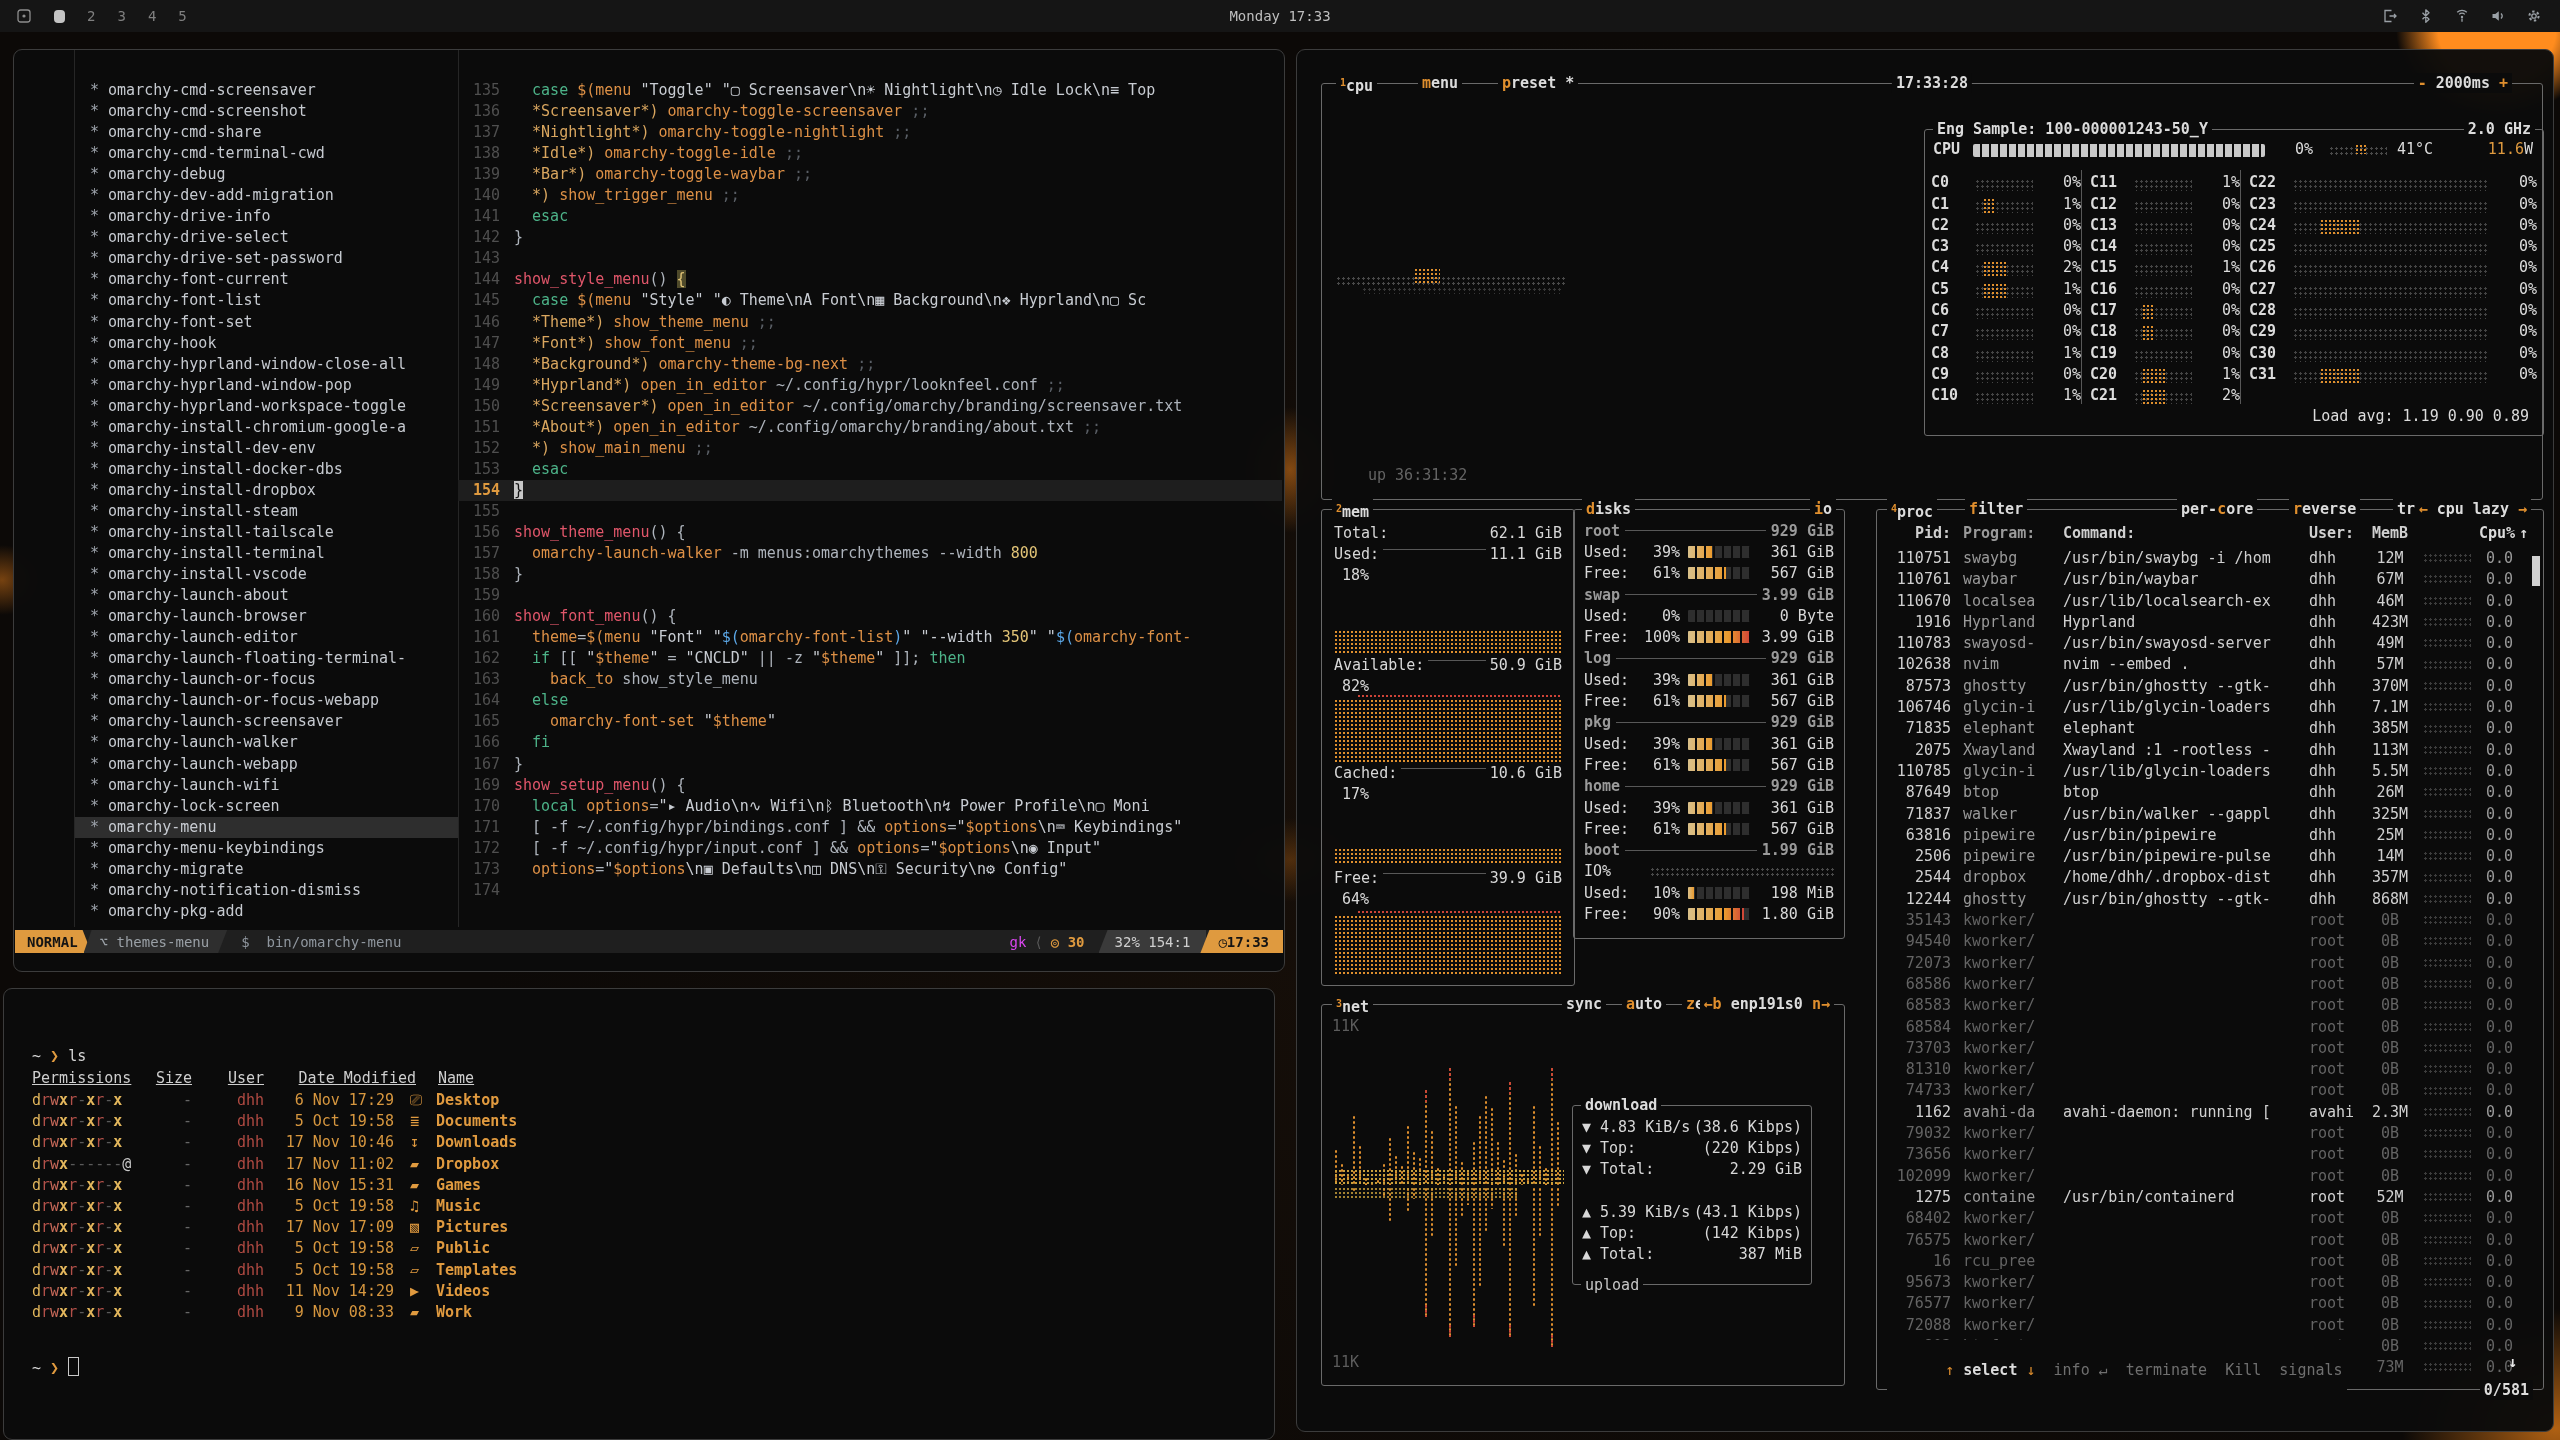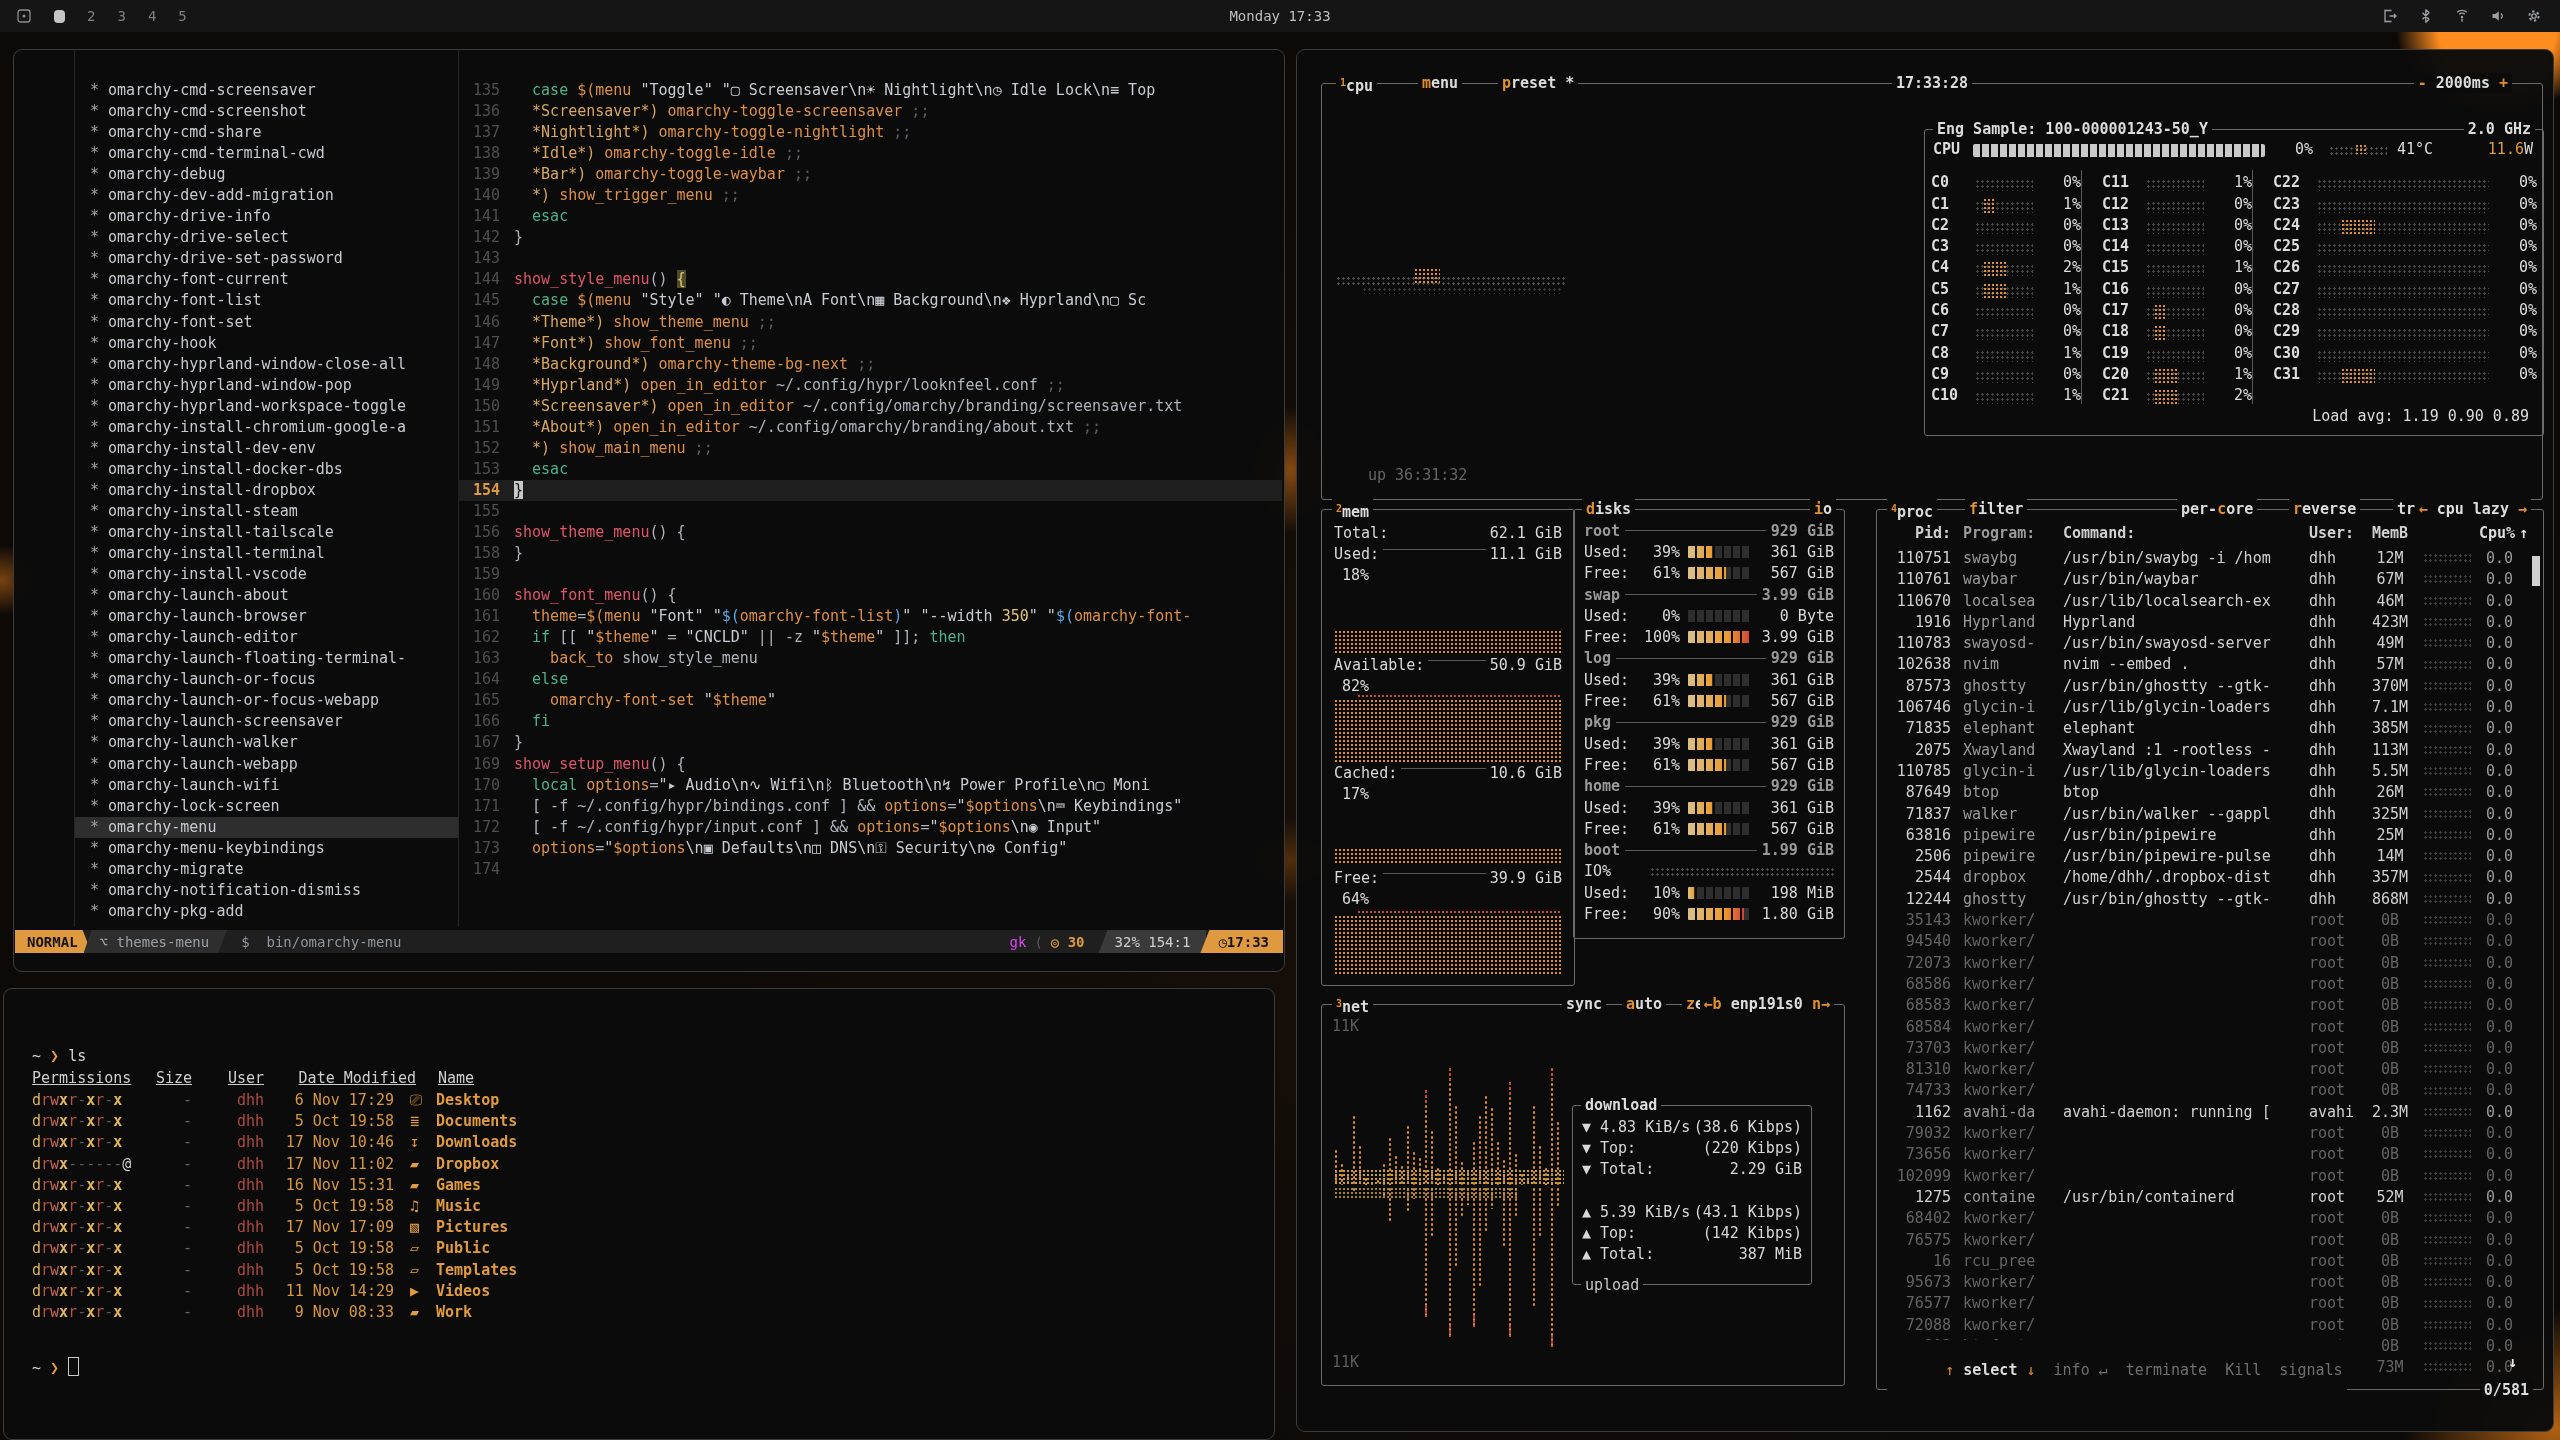--- a/index.html
+++ b/index.html
@@ -80,21 +80,21 @@
   
   .cstrip{position:absolute;background-image:radial-gradient(circle at 2.5px 2.5px,#4a4a4a 1px,transparent 1.25px);background-size:5px 5px}
   .cblob{position:absolute;background-image:radial-gradient(circle at 2px 2px,#df8f2d 1.05px,transparent 1.3px);background-size:4px 4px}
   .uptime{position:absolute;color:#646464}
   .engbox{position:absolute;left:602px;top:45px;width:618px;height:305px;border:1px solid #6a6a6a;border-radius:3px}
   .bigmeter{position:absolute;left:48px;top:14px;width:292px;height:13px;background:#c9c9c9;border-radius:2px;overflow:hidden}
   .bigmeter::after{content:"";position:absolute;inset:0;background:repeating-linear-gradient(90deg,transparent 0 7px,#0b0b0b 7px 9px)}
   .coregrid{position:absolute;left:6px;right:6px;top:40px;display:flex}
   .ccol{width:150px;flex:none}
   .ccol:last-child{flex:1}
-  .ccol + .ccol{border-left:1px solid #585858;padding-left:20px}
+  .ccol + .ccol{border-left:1px solid #585858;padding-left:8px}
   .crow{display:flex;align-items:flex-end;height:21.3px}
   .clab{width:36px;font-weight:bold;color:#dcdcdc;white-space:pre}
   .cgraph{flex:1;height:12px;margin:0 8px;position:relative;background-image:radial-gradient(circle at 2.5px 2.5px,#454545 1px,transparent 1.25px);background-size:5px 5px}
   .cgraph.hot1::after,.cgraph.hot2::after{content:"";position:absolute;left:14%;top:-3px;bottom:0;width:20%;background-image:radial-gradient(circle at 2px 2px,#df8f2d 1.05px,transparent 1.3px);background-size:4px 4px}
   .cgraph.hot2::after{width:40%}
   .cpct{width:40px;text-align:right;color:#dcdcdc;white-space:pre}
   
   .mrow{position:absolute;left:12px;right:12px;display:flex;color:#d8d8d8;white-space:pre}
   .memfill{flex:1;border-top:1px solid #585858;margin:4px 4px 0 4px;height:10px}
   .mpct{position:absolute;left:20px;color:#d8d8d8}
@@ -242,20 +242,21 @@
       <div class="cline"><span class="ln">147</span><span class="lt"><span class="tk-y">  *Font*)</span><span class="tk-c"> show_font_menu</span><span class="tk-d"> ;;</span></span></div>
       <div class="cline"><span class="ln">148</span><span class="lt"><span class="tk-y">  *Background*)</span><span class="tk-c"> omarchy-theme-bg-next</span><span class="tk-d"> ;;</span></span></div>
       <div class="cline"><span class="ln">149</span><span class="lt"><span class="tk-y">  *Hyprland*)</span><span class="tk-c"> open_in_editor</span><span class="tk-w"> ~/.config/hypr/looknfeel.conf</span><span class="tk-d"> ;;</span></span></div>
       <div class="cline"><span class="ln">150</span><span class="lt"><span class="tk-y">  *Screensaver*)</span><span class="tk-c"> open_in_editor</span><span class="tk-w"> ~/.config/omarchy/branding/screensaver.txt</span></span></div>
       <div class="cline"><span class="ln">151</span><span class="lt"><span class="tk-y">  *About*)</span><span class="tk-c"> open_in_editor</span><span class="tk-w"> ~/.config/omarchy/branding/about.txt</span><span class="tk-d"> ;;</span></span></div>
       <div class="cline"><span class="ln">152</span><span class="lt"><span class="tk-y">  *)</span><span class="tk-c"> show_main_menu</span><span class="tk-d"> ;;</span></span></div>
       <div class="cline"><span class="ln">153</span><span class="lt"><span class="tk-k">  esac</span></span></div>
       <div class="cline cur"><span class="ln">154</span><span class="lt"><span class="tk-u">}</span></span></div>
       <div class="cline"><span class="ln">155</span><span class="lt"></span></div>
       <div class="cline"><span class="ln">156</span><span class="lt"><span class="tk-f">show_theme_menu</span><span class="tk-w">() {</span></span></div>
+      <div class="cline"><span class="ln">157</span><span class="lt"><span class="tk-c">  omarchy-launch-walker</span><span class="tk-w"> -m menus:omarchythemes --width </span><span class="tk-n">800</span></span></div>
       <div class="cline"><span class="ln">158</span><span class="lt"><span class="tk-w">}</span></span></div>
       <div class="cline"><span class="ln">159</span><span class="lt"></span></div>
       <div class="cline"><span class="ln">160</span><span class="lt"><span class="tk-f">show_font_menu</span><span class="tk-w">() {</span></span></div>
       <div class="cline"><span class="ln">161</span><span class="lt"><span class="tk-v">  theme</span><span class="tk-w">=</span><span class="tk-c">$(menu </span><span class="tk-s">"Font" "</span><span class="tk-b">$(</span><span class="tk-c">omarchy-font-list</span><span class="tk-b">)</span><span class="tk-s">" "--width </span><span class="tk-n">350</span><span class="tk-s">" "</span><span class="tk-b">$(</span><span class="tk-c">omarchy-font-</span></span></div>
       <div class="cline"><span class="ln">162</span><span class="lt"><span class="tk-k">  if</span><span class="tk-w"> [[ </span><span class="tk-s">"</span><span class="tk-v">$theme</span><span class="tk-s">"</span><span class="tk-w"> = </span><span class="tk-s">"CNCLD"</span><span class="tk-w"> || -z </span><span class="tk-s">"</span><span class="tk-v">$theme</span><span class="tk-s">"</span><span class="tk-w"> ]]; </span><span class="tk-k">then</span></span></div>
       <div class="cline"><span class="ln">163</span><span class="lt"><span class="tk-c">    back_to</span><span class="tk-w"> show_style_menu</span></span></div>
       <div class="cline"><span class="ln">164</span><span class="lt"><span class="tk-k">  else</span></span></div>
       <div class="cline"><span class="ln">165</span><span class="lt"><span class="tk-c">    omarchy-font-set</span><span class="tk-s"> "</span><span class="tk-v">$theme</span><span class="tk-s">"</span></span></div>
       <div class="cline"><span class="ln">166</span><span class="lt"><span class="tk-k">  fi</span></span></div>
       <div class="cline"><span class="ln">167</span><span class="lt"><span class="tk-w">}</span></span></div>

